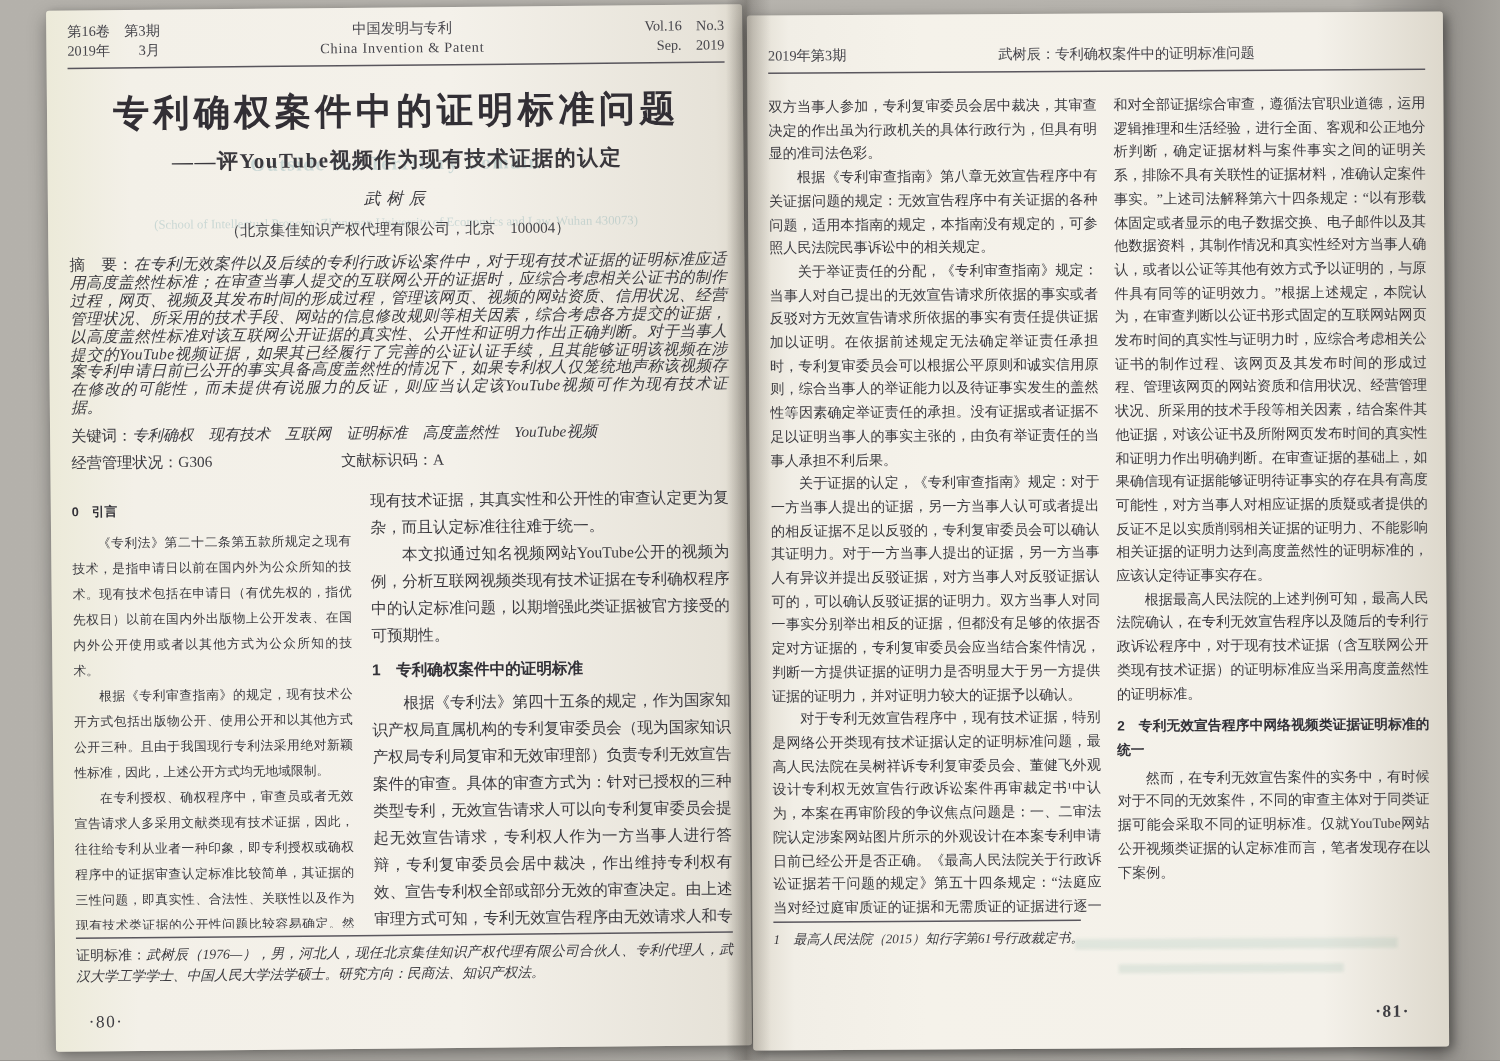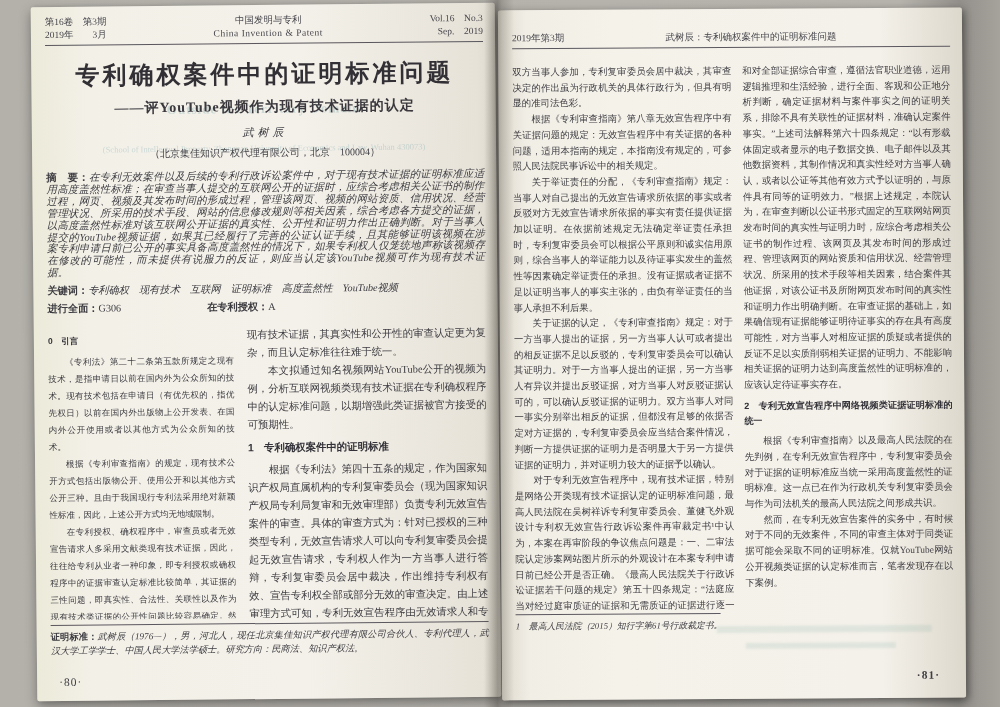--- a/index.html
+++ b/index.html
@@ -24,21 +24,21 @@
   .jh .r{text-align:right;}
   .rule1{border:none;border-top:1.7px solid #58555c;margin:3px 0 0 0;}
   .rulethin{border:none;border-top:1.2px solid #5a575e;margin:3px 0 0 0;}
   
   .title{margin-top:14px;text-align:center;font-size:24px;font-weight:bold;letter-spacing:3px;color:#322f35;}
   .subtitle{margin-top:8px;text-align:center;font-size:14px;font-weight:600;letter-spacing:1px;color:#3a383d;}
   .author{margin-top:9px;text-align:center;font-size:11px;letter-spacing:4px;font-style:italic;}
   .affil{margin-top:6px;text-align:center;font-size:10px;color:#434247;}
   
   .abs{margin-top:10px;font-size:10.4px;line-height:11.9px;text-align:justify;font-style:italic;color:#3d3c41;letter-spacing:0.2px;}
-  .lbl{font-style:normal;font-weight:bold;font-family:"Liberation Sans",sans-serif;}
+  .lbl{font-style:normal;font-weight:normal;font-family:"Liberation Sans",sans-serif;}
   .kw{margin-top:5px;font-size:10.2px;font-style:italic;}
   .clc{margin-top:4px;font-size:10.2px;display:flex;}
   .clc .item2{margin-left:86px;}
   
   .cols{display:flex;margin-top:12px;overflow:hidden;}
   .lcols{height:292px;gap:13px;}
   .lcol1{width:186px;font-size:8.5px;line-height:17px;}
   .lcol2{flex:1;font-size:10.4px;line-height:18px;}
   .rcols{margin-top:16px;height:548px;gap:11px;}
   .rcol1{width:219px;}
@@ -96,22 +96,22 @@
       <div class="author">武树辰</div>
       <div class="affil">（北京集佳知识产权代理有限公司，北京　100004）</div>
 
       <div class="abs">
         <span class="lbl">摘　要：</span><span>在专利无效案件以及后续的专利行政诉讼案件中，对于现有技术证据的证明标准应适用高度盖然性标准；在审查当事人提交的互联网公开的证据时，应综合考虑相关公证书的制作过程，网页、视频及其发布时间的形成过程，管理该网页、视频的网站资质、信用状况、经营管理状况、所采用的技术手段、网站的信息修改规则等相关因素，综合考虑各方提交的证据，以高度盖然性标准对该互联网公开证据的真实性、公开性和证明力作出正确判断。对于当事人提交的YouTube视频证据，如果其已经履行了完善的公证认证手续，且其能够证明该视频在涉案专利申请日前已公开的事实具备高度盖然性的情况下，如果专利权人仅笼统地声称该视频存在修改的可能性，而未提供有说服力的反证，则应当认定该YouTube视频可作为现有技术证据。</span>
       </div>
       <div class="kw">
         <span class="lbl">关键词：</span><span>专利确权　现有技术　互联网　证明标准　高度盖然性　YouTube视频</span>
       </div>
       <div class="clc">
-        <span><span class="lbl">进行全面：</span><span>G306</span></span>
-        <span class="item2"><span class="lbl">在专利授权：</span><span>A</span></span>
+        <span><span class="lbl">经营管理状况：</span><span>G306</span></span>
+        <span class="item2"><span class="lbl">文献标识码：</span><span>A</span></span>
       </div>
 
       <div class="cols lcols">
         <div class="lcol1">
             <div class="blk heading">0　引言</div>
             <div class="blk para">《专利法》第二十二条第五款所规定之现有技术，是指申请日以前在国内外为公众所知的技术。现有技术包括在申请日（有优先权的，指优先权日）以前在国内外出版物上公开发表、在国内外公开使用或者以其他方式为公众所知的技术。</div>
             <div class="blk para">根据《专利审查指南》的规定，现有技术公开方式包括出版物公开、使用公开和以其他方式公开三种。且由于我国现行专利法采用绝对新颖性标准，因此，上述公开方式均无地域限制。</div>
             <div class="blk para">在专利授权、确权程序中，审查员或者无效宣告请求人多采用文献类现有技术证据，因此，往往给专利从业者一种印象，即专利授权或确权程序中的证据审查认定标准比较简单，其证据的三性问题，即真实性、合法性、关联性以及作为现有技术类证据的公开性问题比较容易确定。然而，现实中现有技术内容公开的类型却是纷繁复杂的。尤其是涉及互联网公开的</div>
           </div>
         <div class="lcol2">
@@ -145,22 +145,22 @@
       <div class="cols rcols">
         <div class="rcol1">
             <div class="blk para_cont">双方当事人参加，专利复审委员会居中裁决，其审查决定的作出虽为行政机关的具体行政行为，但具有明显的准司法色彩。</div>
             <div class="blk para">根据《专利审查指南》第八章无效宣告程序中有关证据问题的规定：无效宣告程序中有关证据的各种问题，适用本指南的规定，本指南没有规定的，可参照人民法院民事诉讼中的相关规定。</div>
             <div class="blk para">关于举证责任的分配，《专利审查指南》规定：当事人对自己提出的无效宣告请求所依据的事实或者反驳对方无效宣告请求所依据的事实有责任提供证据加以证明。在依据前述规定无法确定举证责任承担时，专利复审委员会可以根据公平原则和诚实信用原则，综合当事人的举证能力以及待证事实发生的盖然性等因素确定举证责任的承担。没有证据或者证据不足以证明当事人的事实主张的，由负有举证责任的当事人承担不利后果。</div>
             <div class="blk para">关于证据的认定，《专利审查指南》规定：对于一方当事人提出的证据，另一方当事人认可或者提出的相反证据不足以反驳的，专利复审委员会可以确认其证明力。对于一方当事人提出的证据，另一方当事人有异议并提出反驳证据，对方当事人对反驳证据认可的，可以确认反驳证据的证明力。双方当事人对同一事实分别举出相反的证据，但都没有足够的依据否定对方证据的，专利复审委员会应当结合案件情况，判断一方提供证据的证明力是否明显大于另一方提供证据的证明力，并对证明力较大的证据予以确认。</div>
             <div class="blk para">对于专利无效宣告程序中，现有技术证据，特别是网络公开类现有技术证据认定的证明标准问题，最高人民法院在吴树祥诉专利复审委员会、董健飞外观设计专利权无效宣告行政诉讼案件再审裁定书¹中认为，本案在再审阶段的争议焦点问题是：一、二审法院认定涉案网站图片所示的外观设计在本案专利申请日前已经公开是否正确。《最高人民法院关于行政诉讼证据若干问题的规定》第五十四条规定：“法庭应当对经过庭审质证的证据和无需质证的证据进行逐一审查</div>
           </div>
         <div class="rcol2">
             <div class="blk para_cont">和对全部证据综合审查，遵循法官职业道德，运用逻辑推理和生活经验，进行全面、客观和公正地分析判断，确定证据材料与案件事实之间的证明关系，排除不具有关联性的证据材料，准确认定案件事实。”上述司法解释第六十四条规定：“以有形载体固定或者显示的电子数据交换、电子邮件以及其他数据资料，其制作情况和真实性经对方当事人确认，或者以公证等其他有效方式予以证明的，与原件具有同等的证明效力。”根据上述规定，本院认为，在审查判断以公证书形式固定的互联网站网页发布时间的真实性与证明力时，应综合考虑相关公证书的制作过程、该网页及其发布时间的形成过程、管理该网页的网站资质和信用状况、经营管理状况、所采用的技术手段等相关因素，结合案件其他证据，对该公证书及所附网页发布时间的真实性和证明力作出明确判断。在审查证据的基础上，如果确信现有证据能够证明待证事实的存在具有高度可能性，对方当事人对相应证据的质疑或者提供的反证不足以实质削弱相关证据的证明力、不能影响相关证据的证明力达到高度盖然性的证明标准的，应该认定待证事实存在。</div>
+            <div class="blk para">根据最高人民法院的上述判例可知，最高人民法院确认，在专利无效宣告程序以及随后的专利行政诉讼程序中，对于现有技术证据（含互联网公开类现有技术证据）的证明标准应当采用高度盖然性的证明标准。</div>
             <div class="blk heading">2　专利无效宣告程序中网络视频类证据证明标准的统一</div>
-            <div class="blk para">根据《专利审查指南》以及最高人民法院的在先判例，在专利无效宣告程序中，专利复审委员会对于证据的证明标准应当统一采用高度盖然性的证明标准。这一点已在作为行政机关专利复审委员会与作为司法机关的最高人民法院之间形成共识。</div>
             <div class="blk para">然而，在专利无效宣告案件的实务中，有时候对于不同的无效案件，不同的审查主体对于同类证据可能会采取不同的证明标准。仅就YouTube网站公开视频类证据的认定标准而言，笔者发现存在以下案例。</div>
           </div>
       </div>
 
       <div class="fn-rule"></div>
       <div class="fn-text">1　最高人民法院（2015）知行字第61号行政裁定书。</div>
       <div class="pagenum pn-right">·81·</div>
     </div>
   </div>
 

